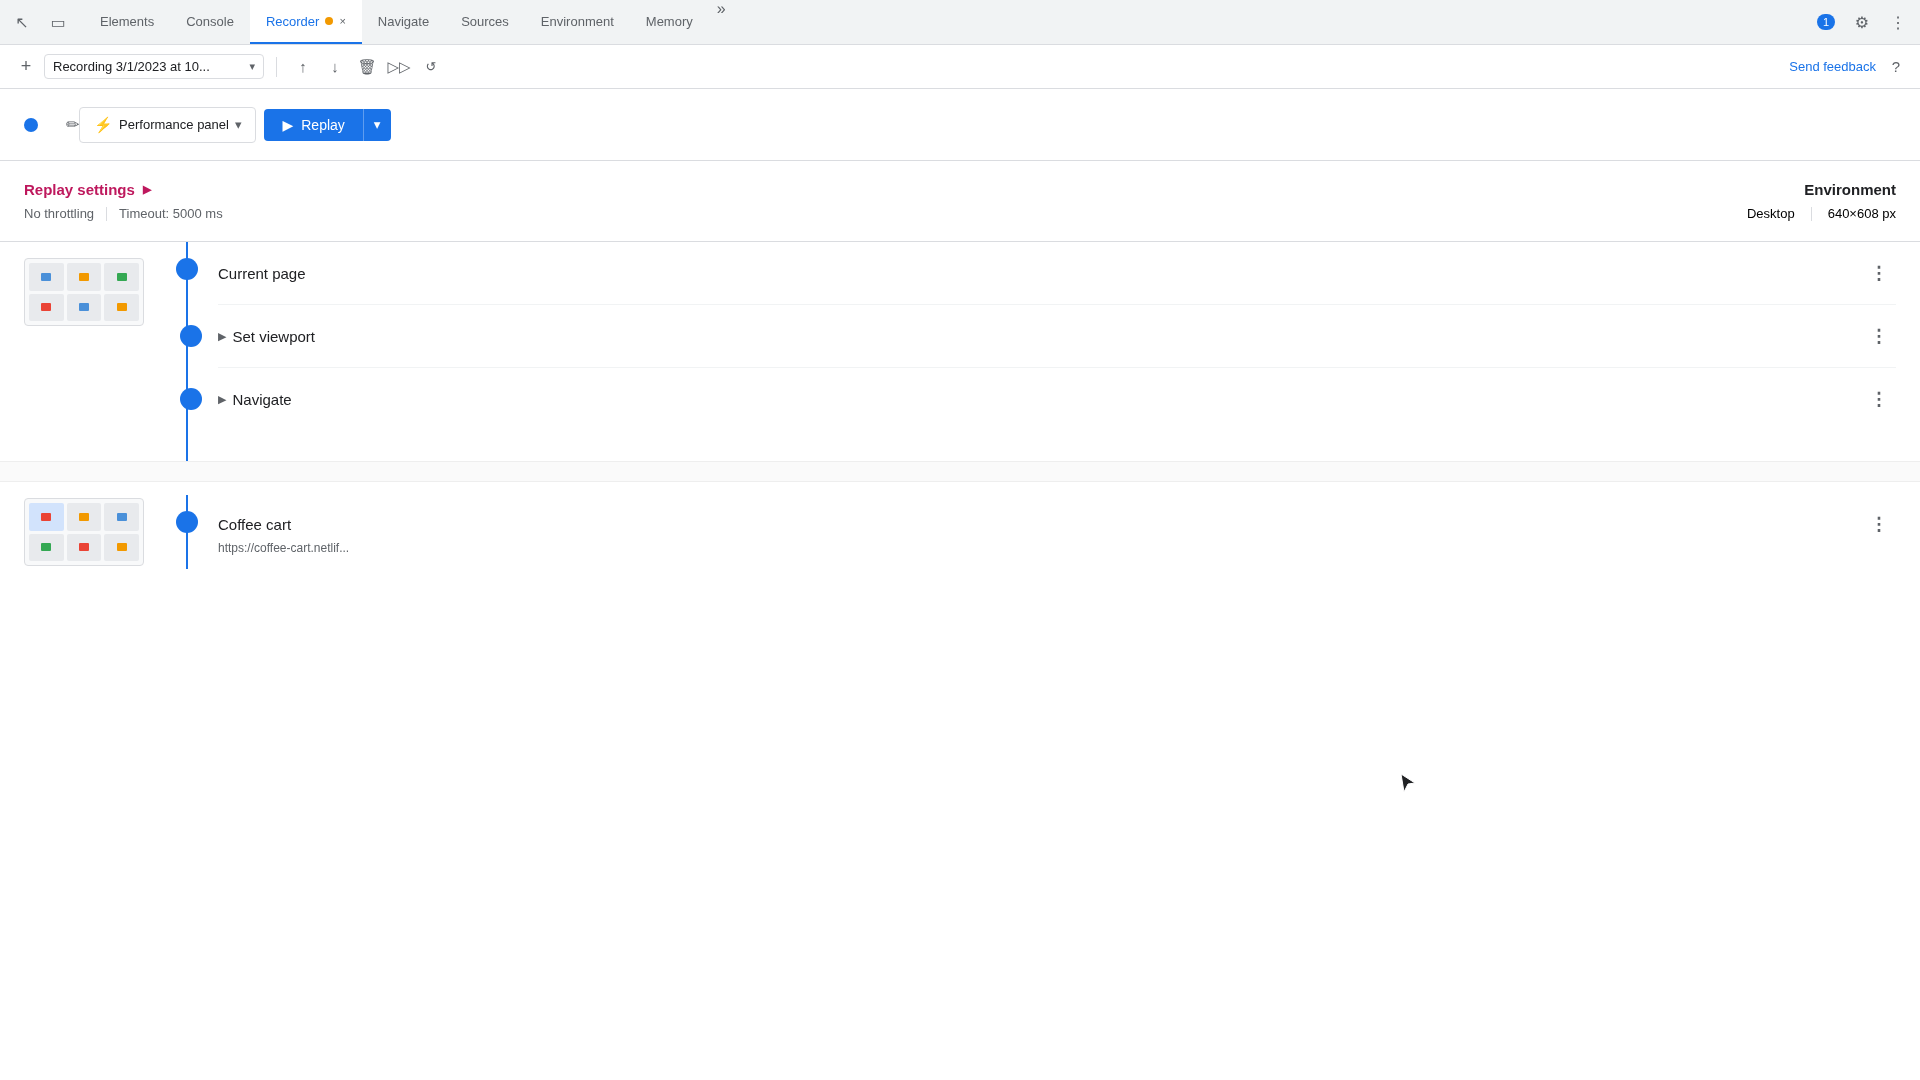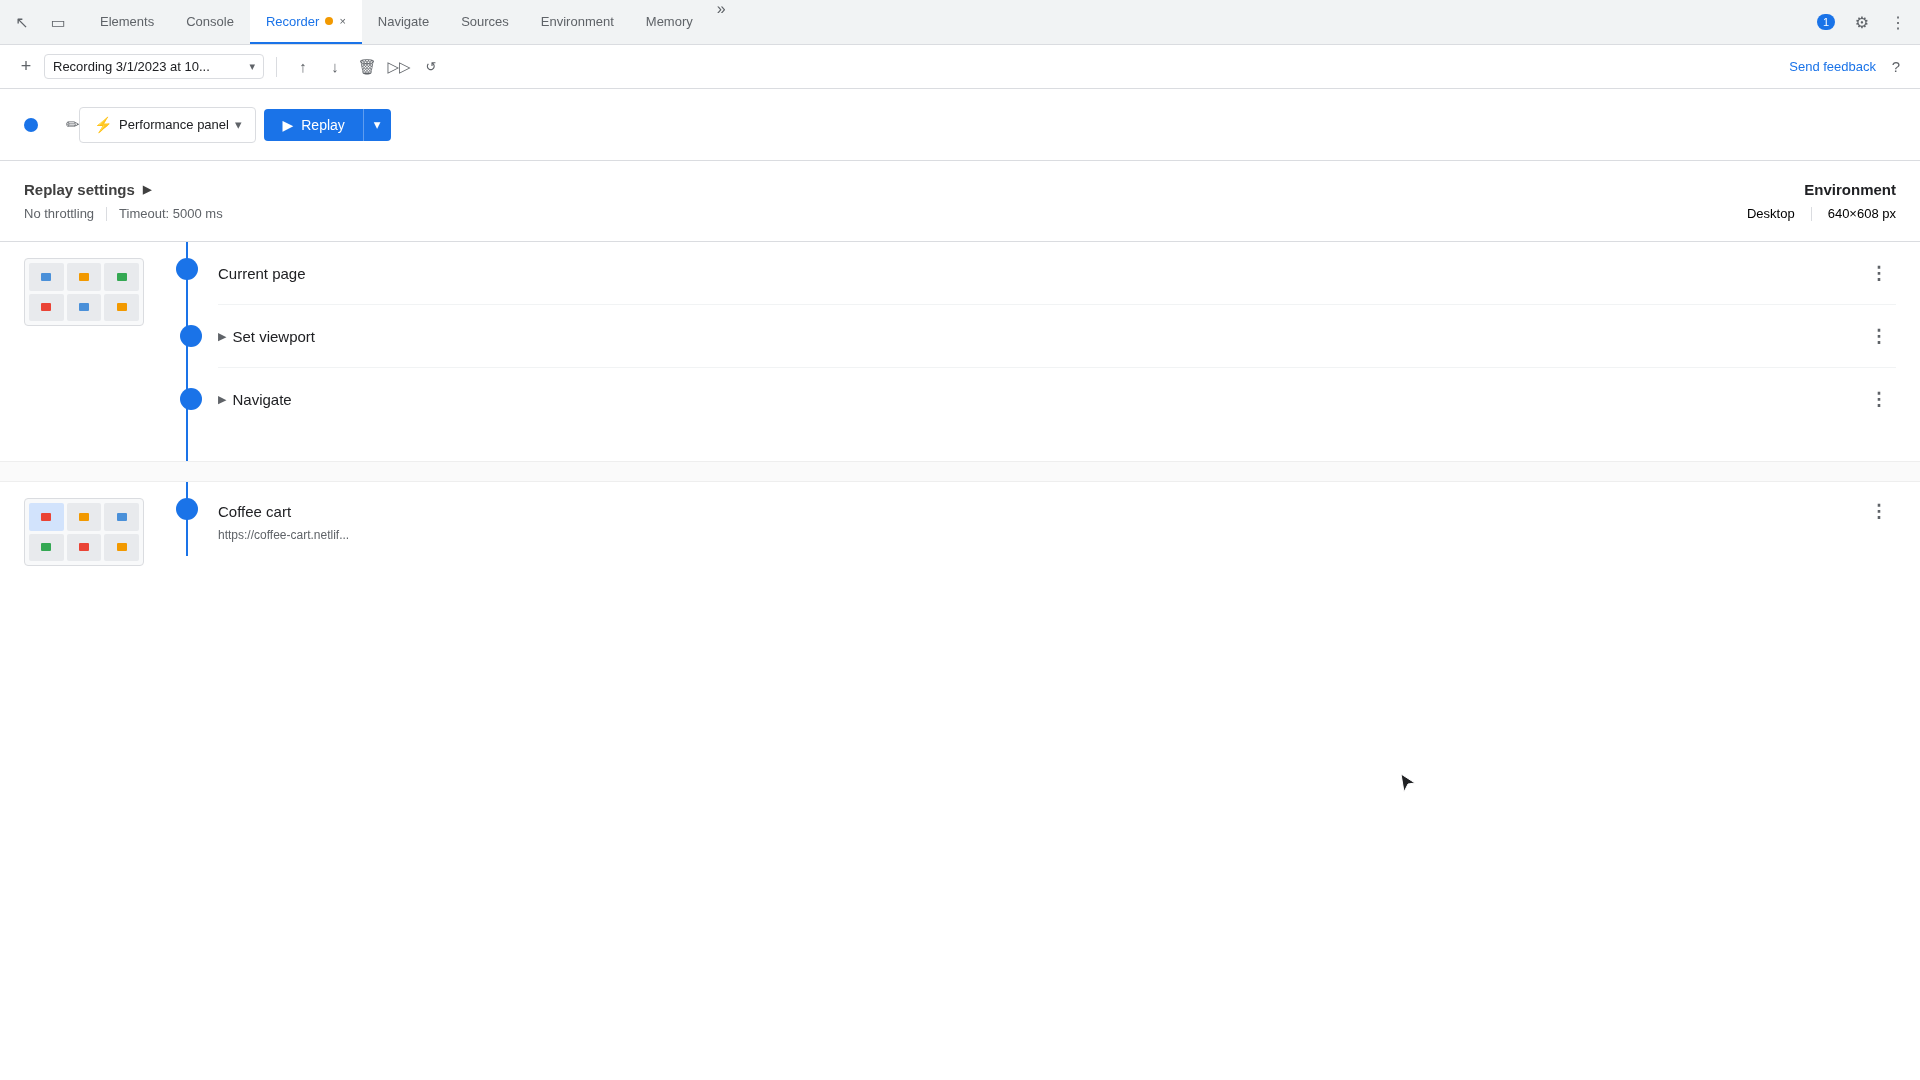--- a/index.html
+++ b/index.html
@@ -284,21 +284,21 @@
       align-items: flex-start;
       justify-content: space-between;
     }
     .replay-settings-left {}
     .replay-settings-title {
       display: flex;
       align-items: center;
       gap: 8px;
       font-size: 15px;
       font-weight: 600;
-      color: #404040;
+      color: #be185d;
       margin-bottom: 8px;
     }
     .replay-settings-values {
       display: flex;
       align-items: center;
       gap: 0;
       font-size: 13px;
       color: #5f6368;
     }
     .settings-separator {
@@ -574,21 +574,21 @@
             <span style="color:#5f6368; font-size:11px; margin-right:6px;">▶</span>
             <span style="font-size:15px; font-weight:500; color:#202124;">Navigate</span>
             <span style="margin-left:auto; color:#5f6368; font-size:18px; font-weight:700; padding:4px 8px; cursor:pointer; border-radius:4px;">⋮</span>
           </div>
         </div>
       </div>
     </div>
 
     <div style="height:20px; background:#fafafa; border-bottom:1px solid #eeeeee;"></div>
 
-    <div style="display:flex; align-items:flex-start; padding: 0 24px; min-height: 100px;">
+    <div style="display:flex; align-items:center; padding: 0 24px; min-height: 100px;">
 
       <div style="width:140px; flex-shrink:0; display:flex; flex-direction:column; align-items:flex-start; padding-top:16px; padding-bottom:16px; margin-right:8px;">
         <div class="page-thumbnail">
           <div class="thumb-content">
             <div class="thumb-item" style="background:#d2e3fc;">
                 <div class="thumb-cup thumb-cup-red"></div>
               </div>
             <div class="thumb-item">
                 <div class="thumb-cup thumb-cup-orange"></div>
               </div>

